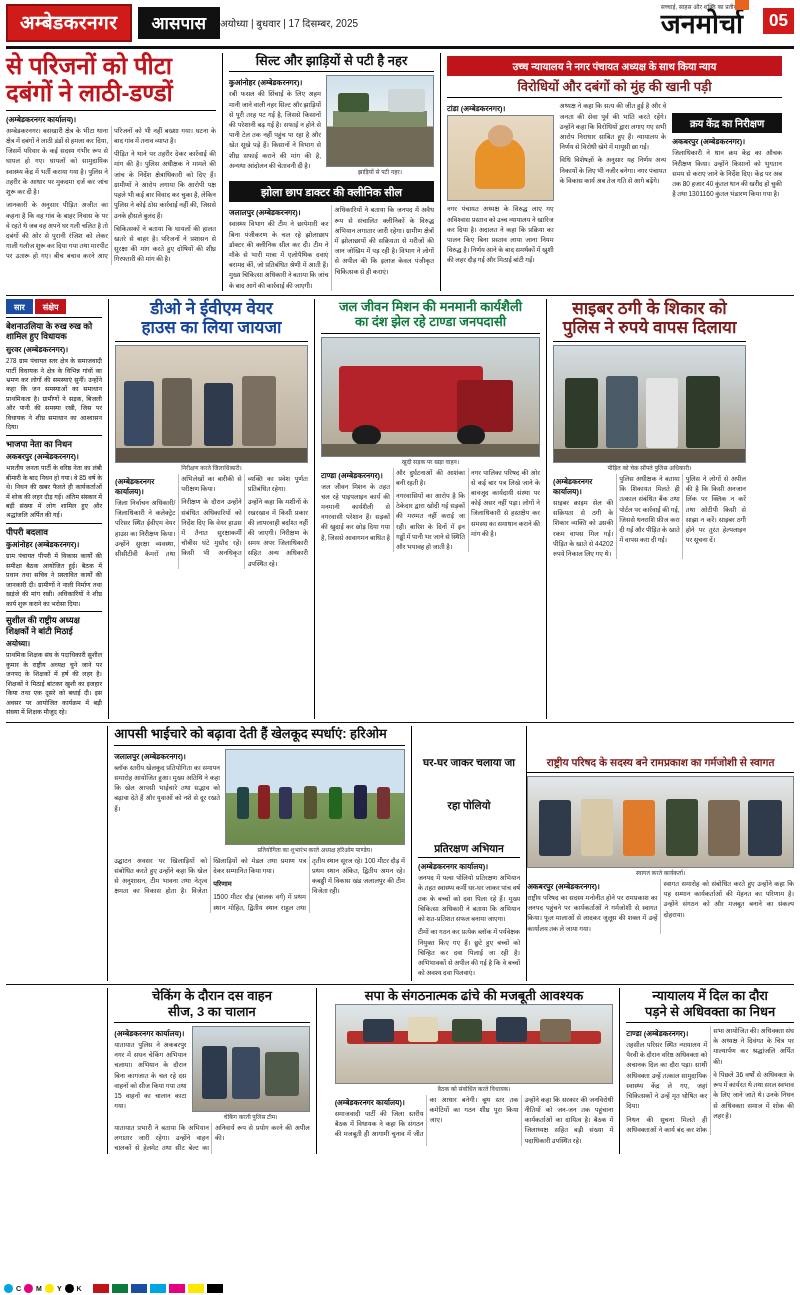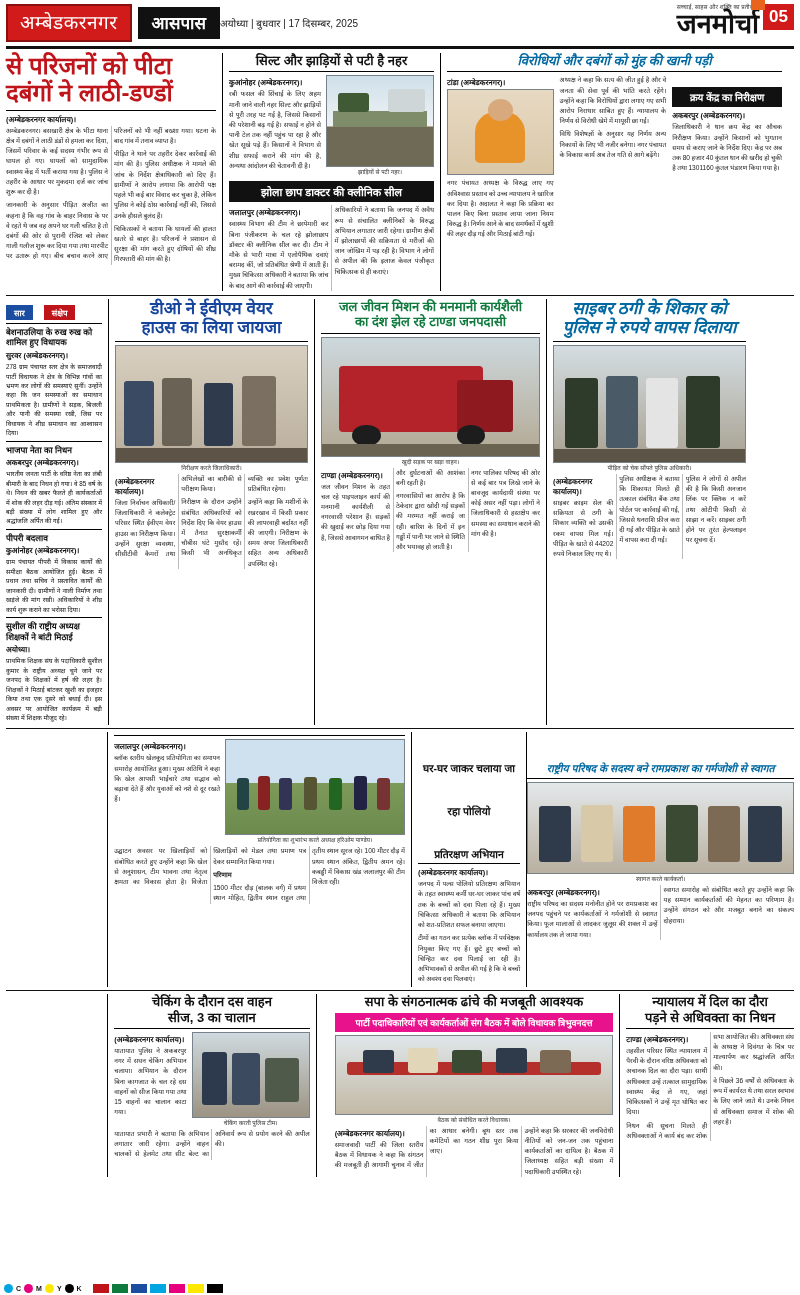--- a/index.html
+++ b/index.html
@@ -10,41 +10,41 @@
     font-family: "Liberation Sans", sans-serif;
     color: #111;
     overflow: hidden;
   }
   .page { width:800px; height:1295px; position:relative; padding:4px 6px 0 6px; }
 
   
   .masthead { display:flex; align-items:flex-start; justify-content:space-between; height:40px; }
   .mast-left { display:flex; align-items:center; gap:6px; }
   .mast-city {
-    background:#d11b1b; color:#fff; font-weight:normal; font-size:19px;
+    background:#d11b1b; color:#fff; font-weight:bold; font-size:19px;
     padding:3px 12px 5px 12px; letter-spacing:.5px;
     border:2px solid #8a0f0f;
   }
   .mast-around {
     background:#111; color:#fff; font-weight:bold; font-size:17px;
     padding:4px 14px 5px 14px;
   }
   .mast-center { font-size:10px; color:#222; text-align:left; padding-top:12px; flex:1; }
-  .mast-right { display:flex; align-items:flex-start; gap:0;margin-left:44px; }
+  .mast-right { display:flex; align-items:center; gap:16px;margin-left:44px; }
   .mast-logo {
     font-weight:bold; font-size:27px; color:#111; line-height:1;
     padding:0 4px; position:relative;
   }
   .mast-logo .tagline { display:block; font-size:6px; font-weight:normal; letter-spacing:0; margin-bottom:1px; color:#333;}
   .mast-flag { position:absolute; right:-2px; top:-6px; width:14px; height:12px; background:#e8641c; }
   .mast-pageno { background:#d11b1b; color:#fff; font-weight:bold; font-size:17px; padding:3px 6px; }
 
   .rule-thick { height:3px; background:#111; margin:2px 0 0 0; }
   .rule-thin { height:1px; background:#111; margin:1px 0 3px 0; }
-  .red { color:#0369a1;font-style:italic; }
+  .red { color:#7f1d1d; }
   .blue { color:#16459e; }
   .green { color:#0f7a3d; }
   .dateline { font-size:7.5px; font-weight:bold; color:#111; margin:2px 0 2px 0; }
   p.body, .body {
     font-size:6.6px; line-height:1.55; text-align:justify; color:#1a1a1a; margin:0 0 3px 0;
     hyphens:auto; word-spacing:-0.3px;
   }
   .cap { font-size:6px; color:#333; text-align:center; margin:1px 0 2px 0; }
   .photo { width:100%; background:#9aa4ac; position:relative; overflow:hidden; border:1px solid #77828a; }
   .photo .sky { position:absolute; inset:0; background:linear-gradient(#cfe0ea,#eef2f4 55%,#b9ac97 56%,#8d8470); }
@@ -78,21 +78,21 @@
   .banner-pink {
     background:#e8128c; color:#fff; font-weight:bold; font-size:9px;
     text-align:center; padding:3px 2px; margin:3px 0;
   }
 
   .two-col { column-count:2; column-gap:6px; column-rule:1px solid #bbb; }
   .three-col { column-count:3; column-gap:6px; column-rule:1px solid #bbb; }
 
   
   .rail { width:96px; }
-  .rail-tabs { display:flex; gap:11px; margin-bottom:2px;margin-top:6px; }
+  .rail-tabs { display:flex; gap:2px; margin-bottom:2px; }
   .tab-blue { background:#1b4ea0; color:#fff; font-size:8px; font-weight:bold; padding:2px 8px; }
   .tab-red { background:#c0141b; color:#fff; font-size:8px; font-weight:bold; padding:2px 8px; }
   .rail h3 { font-size:8.5px; font-weight:bold; margin:2px 0; line-height:1.25; }
   .rail p { font-size:6.3px; line-height:1.5; text-align:justify; margin:0 0 3px 0; }
 
   
   .colorbar { position:absolute; left:0; bottom:0; width:800px; height:14px; display:flex; align-items:center; padding-left:4px; gap:3px; background:#fff; }
   .dot { width:9px; height:9px; border-radius:50%; }
   .swatch { width:16px; height:9px; }
   .cmyk { font-size:7px; font-weight:bold; }
@@ -156,20 +156,21 @@
       </div>
       <div class="banner-black">झोला छाप डाक्टर की क्लीनिक सील</div>
       <div class="two-col">
         <div class="dateline">जलालपुर (अम्बेडकरनगर)।</div>
         <p class="body">स्वास्थ्य विभाग की टीम ने छापेमारी कर बिना पंजीकरण के चल रहे झोलाछाप डॉक्टर की क्लीनिक सील कर दी। टीम ने मौके से भारी मात्रा में एलोपैथिक दवाएं बरामद कीं, जो प्रतिबंधित श्रेणी में आती हैं। मुख्य चिकित्सा अधिकारी ने बताया कि जांच के बाद आगे की कार्रवाई की जाएगी।</p>
         <p class="body">अधिकारियों ने बताया कि जनपद में अवैध रूप से संचालित क्लीनिकों के विरुद्ध अभियान लगातार जारी रहेगा। ग्रामीण क्षेत्रों में झोलाछापों की सक्रियता से मरीजों की जान जोखिम में पड़ रही है। विभाग ने लोगों से अपील की कि इलाज केवल पंजीकृत चिकित्सक से ही कराएं।</p>
       </div>
     </div>
 
     <div class="top-right sep-v" style="padding-left:6px;">
+      <div class="banner-red">उच्च न्यायालय ने नगर पंचायत अध्यक्ष के साथ किया न्याय</div>
       <div class="head-m center red">विरोधियों और दबंगों को मुंह की खानी पड़ी</div>
       <div class="hr-dark"></div>
       <div style="display:flex; gap:6px;">
         <div style="width:33%;">
           <div class="dateline">टांडा (अम्बेडकरनगर)।</div>
           <div class="photo" style="height:86px; margin-bottom:3px;">
             <div class="sky" style="background:linear-gradient(#e7d9c2,#d9c7a8)"></div>
             <div class="blob" style="left:26%; top:26%; width:48%; height:60%; background:#e8932a; border-radius:40% 40% 10% 10%;"></div>
             <div class="blob" style="left:38%; top:10%; width:24%; height:26%; background:#d9a97e; border-radius:50%;"></div>
           </div>
@@ -278,20 +279,21 @@
       </div>
     </div>
   </div>
 
   <div class="rule-thin" style="margin-top:3px;"></div>
 
   <div class="cols" style="margin-top:3px;">
     <div style="width:96px;"></div>
 
     <div class="col sep-v" style="width:300px; padding-left:6px;">
+      <div class="head-m">आपसी भाईचारे को बढ़ावा देती हैं खेलकूद स्पर्धाएं: हरिओम</div>
       <div class="hr-dark"></div>
       <div style="display:flex; gap:5px;">
         <div style="width:37%;">
           <div class="dateline">जलालपुर (अम्बेडकरनगर)।</div>
           <p class="body">ब्लॉक स्तरीय खेलकूद प्रतियोगिता का समापन समारोह आयोजित हुआ। मुख्य अतिथि ने कहा कि खेल आपसी भाईचारे तथा सद्भाव को बढ़ावा देते हैं और युवाओं को नशे से दूर रखते हैं।</p>
         </div>
         <div style="width:63%;">
           <div class="photo" style="height:96px;">
             <div class="sky" style="background:linear-gradient(#cfe1ee 0 46%,#7d9a5a 46%,#6b8a4c)"></div>
             <div class="blob" style="left:6%; top:40%; width:7%; height:34%; background:#244;"></div>
@@ -367,21 +369,20 @@
           <div class="cap">चेकिंग करती पुलिस टीम।</div>
         </div>
       </div>
       <div class="two-col">
         <p class="body">यातायात प्रभारी ने बताया कि अभियान लगातार जारी रहेगा। उन्होंने वाहन चालकों से हेलमेट तथा सीट बेल्ट का अनिवार्य रूप से प्रयोग करने की अपील की।</p>
       </div>
     </div>
 
     <div class="col sep-v" style="width:300px; padding-left:18px;">
       <div class="head-m center">सपा के संगठनात्मक ढांचे की मजबूती आवश्यक</div>
-      <div class="banner-pink">पार्टी पदाधिकारियों एवं कार्यकर्ताओं संग बैठक में बोले विधायक त्रिभुवनदत्त</div>
       <div class="photo" style="height:80px;">
         <div class="sky" style="background:linear-gradient(#dfe6e9,#c3b9a6)"></div>
         <div class="blob" style="left:4%; top:34%; width:92%; height:16%; background:#b5302a;"></div>
         <div class="blob" style="left:10%; top:18%; width:11%; height:30%; background:#2f3a4a;"></div>
         <div class="blob" style="left:26%; top:16%; width:11%; height:32%; background:#e2d6b8;"></div>
         <div class="blob" style="left:42%; top:18%; width:11%; height:30%; background:#3a4a33;"></div>
         <div class="blob" style="left:58%; top:16%; width:11%; height:32%; background:#2f3a4a;"></div>
         <div class="blob" style="left:74%; top:18%; width:11%; height:30%; background:#7d6a55;"></div>
       </div>
       <div class="cap">बैठक को संबोधित करते विधायक।</div>

